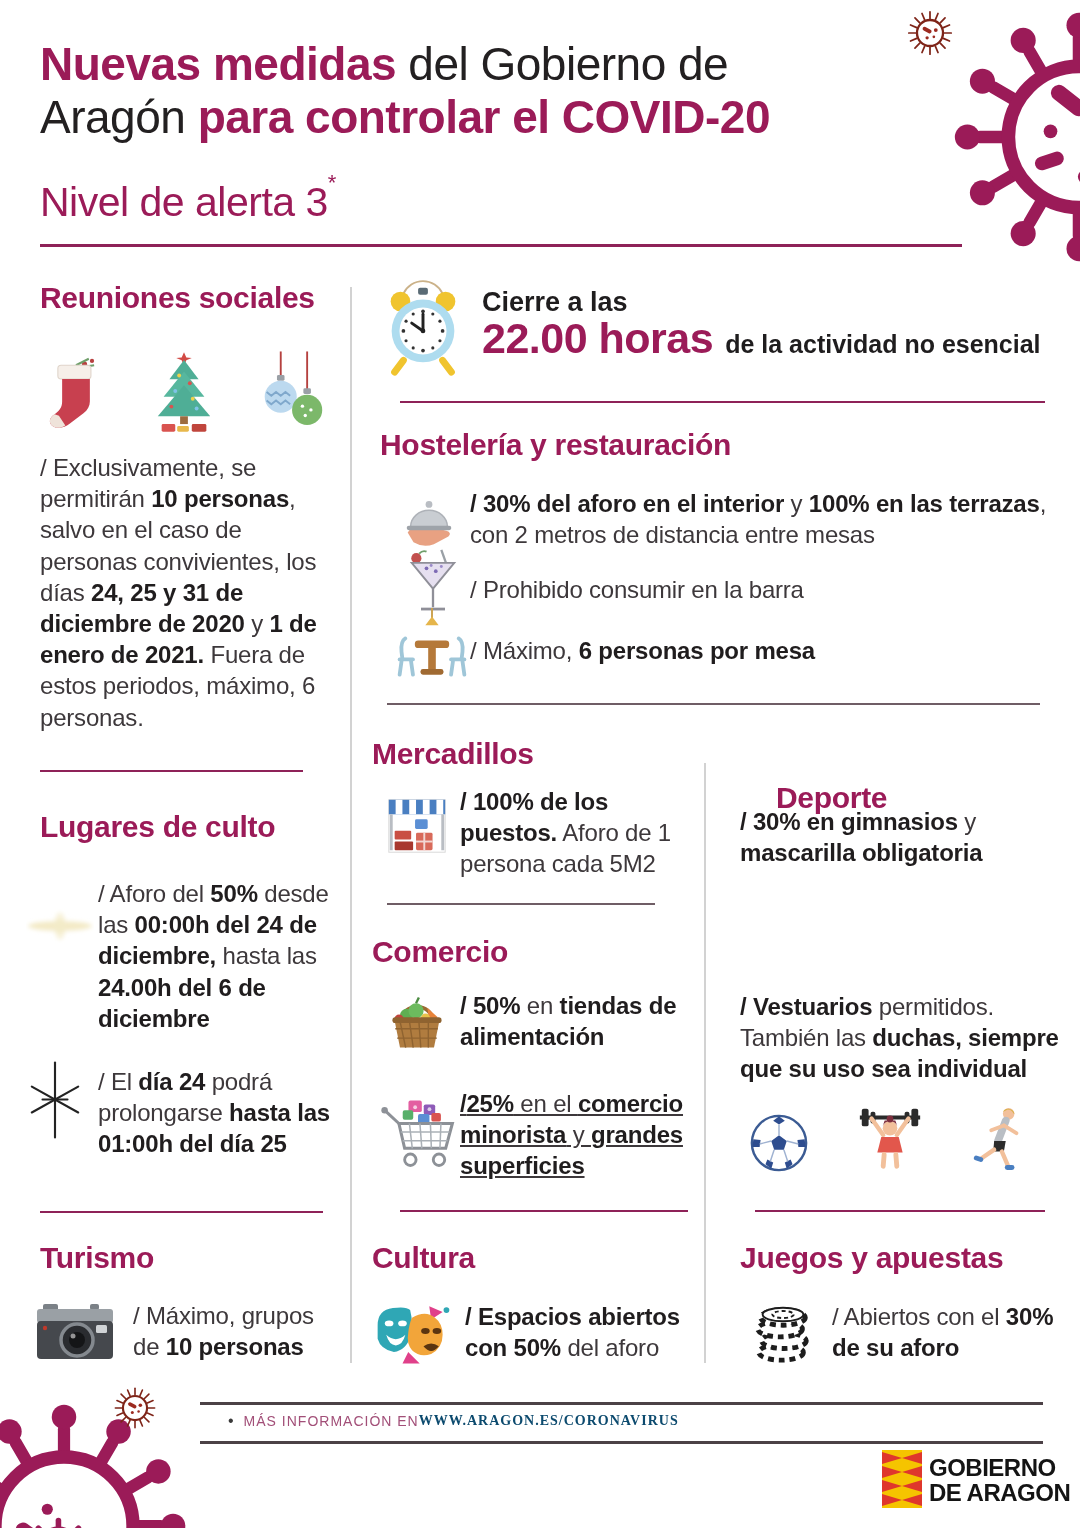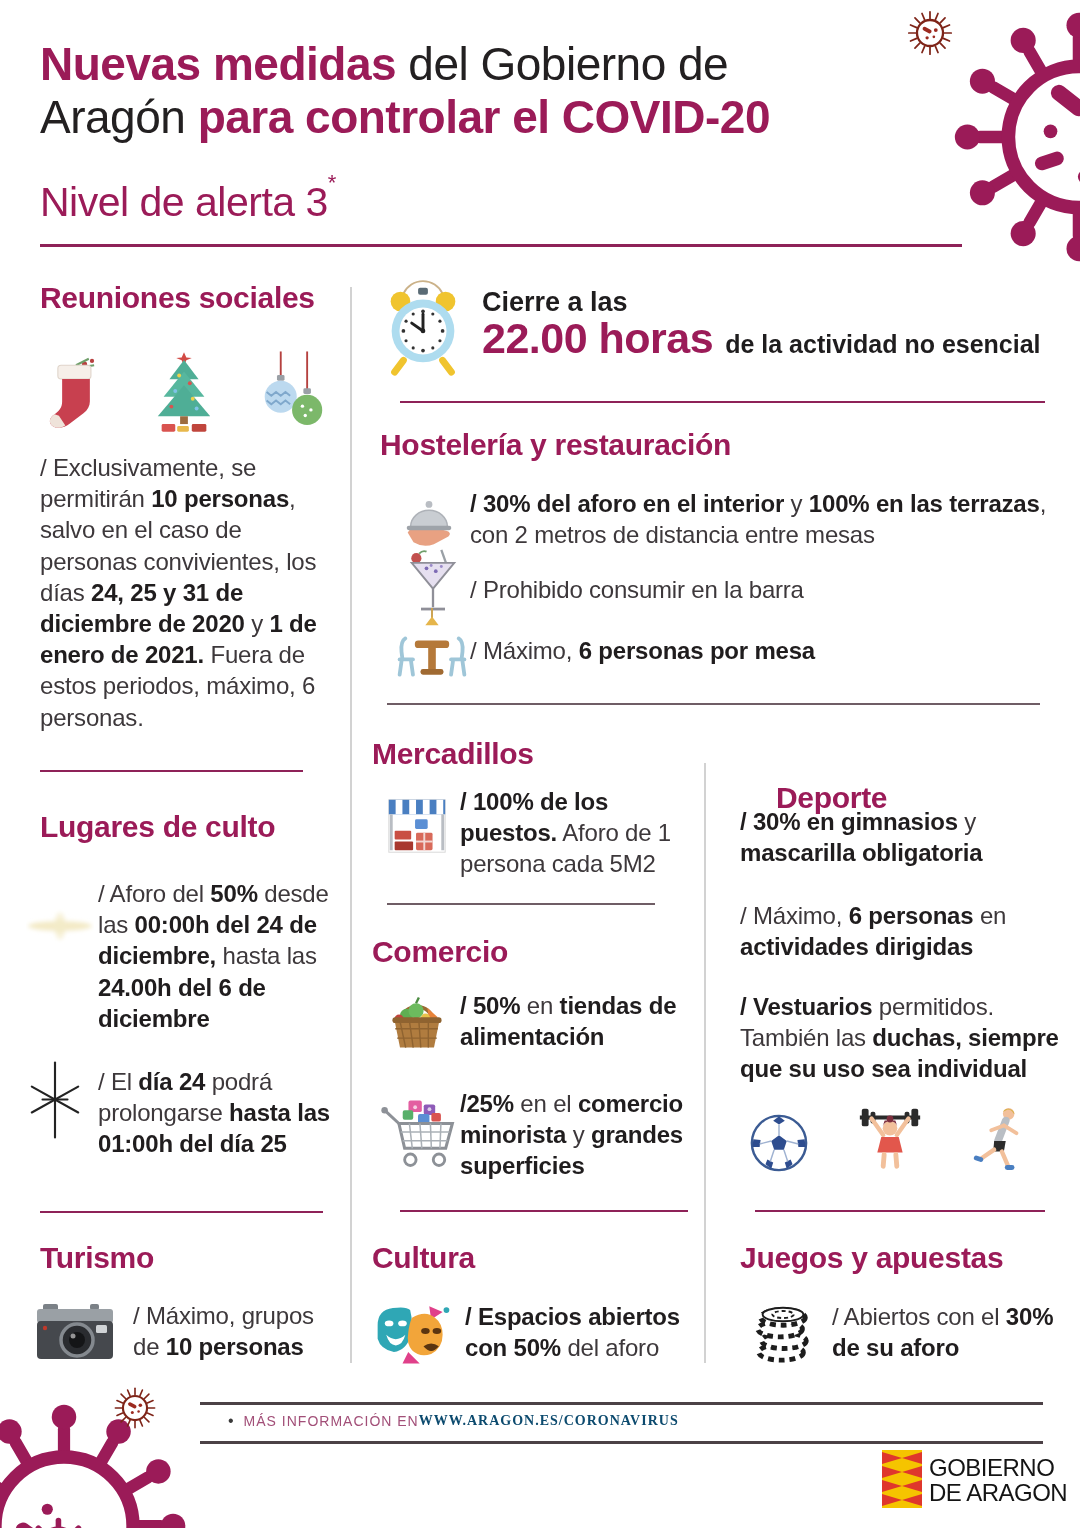--- a/index.html
+++ b/index.html
@@ -26,21 +26,21 @@
   .rule{position:absolute;background:var(--rule-m);}
   .vrule{position:absolute;background:#d2d2d2;width:2px;}
   .cierre-lead{font-size:27px;font-weight:700;color:#1f1d1e;}
   .cierre-time{font-size:43px;font-weight:700;color:var(--accent);letter-spacing:-0.5px;}
   .cierre-tail{font-size:25px;font-weight:700;color:#1f1d1e;margin-left:12px;}
   .finfo{display:flex;align-items:center;font-size:14px;letter-spacing:1px;}
   .finfo .bullet{color:#3a3a3a;font-size:16px;margin-right:9px;}
   .finfo .pre{color:#a24f78;font-weight:400;}
   .finfo .url{color:#0c4a6e;font-weight:700;font-family:Liberation Serif, serif;}
   .logo{display:flex;align-items:center;}
-  .logo-text{margin-left:7px;font-size:24px;line-height:1.04;font-weight:400;color:#141414;letter-spacing:-0.5px;}
+  .logo-text{margin-left:7px;font-size:24px;line-height:1.04;font-weight:700;color:#141414;letter-spacing:-0.5px;}
   .iconbox{position:absolute;}
   .xmasrow{display:flex;justify-content:space-between;align-items:flex-end;}
   .sportsrow{display:flex;align-items:flex-end;gap:44px;}
 </style>
 </head>
 <body>
 
 <div class="page">
 
   <div class="abs main-title" style="left:40px;top:38px;width:820px;"><span class="b a">Nuevas medidas</span><span> del Gobierno de Aragón </span><span class="b a">para controlar el COVID-20</span></div>
@@ -389,21 +389,21 @@
           <line x1="68" y1="30" x2="67" y2="56"></line>
         <line x1="26" y1="39" x2="77" y2="39"></line>
           <line x1="28" y1="48" x2="75" y2="48"></line>
       </g>
       <line x1="24" y1="30" x2="10" y2="17" stroke="#8d9197" stroke-width="3.2"></line>
       <circle cx="9" cy="16" r="3.4" fill="#8d9197"></circle>
       <circle cx="36" cy="68" r="6" fill="#fff" stroke="#8d9197" stroke-width="3"></circle>
       <circle cx="66" cy="68" r="6" fill="#fff" stroke="#8d9197" stroke-width="3"></circle>
     </svg>
   </span>
-  <div class="abs body" style="left:460px;top:1088px;width:252px;"><span class="b">/</span><span class="b">25%</span><span> en el </span><span class="b">comercio minorista</span><span> y </span><span class="b">grandes superficies</span></div>
+  <div class="abs body" style="left:460px;top:1088px;width:252px;text-decoration:underline;"><span class="b">/</span><span class="b">25%</span><span> en el </span><span class="b">comercio minorista</span><span> y </span><span class="b">grandes superficies</span></div>
 
   <div class="rule" style="left:400px;top:1210px;width:288px;height:2px;"></div>
 
   <div class="abs t-sec" style="left:372px;top:1241px;">Cultura</div>
 
   <span class="iconbox" style="left:370px;top:1296px;">
     <svg width="86" height="72" viewBox="0 0 90 74">
       <polygon points="62,10 76,16 64,24" fill="#e0408a"></polygon>
       <path d="M8 30 q0 -16 16 -18 q14 -2 18 2 q4 16 0 28 q-4 14 -17 16 q-14 -3 -17 -14 z" fill="#2fa7b5"></path>
       <ellipse cx="20" cy="28" rx="4.5" ry="3" fill="#fff"></ellipse>
@@ -415,21 +415,20 @@
       <path d="M56 52 q8 -6 16 0 q-4 5 -8 5 q-4 0 -8 -5z" fill="#5a3410"></path>
       <polygon points="40,58 52,70 34,70" fill="#e0408a"></polygon>
       <circle cx="80" cy="14" r="3" fill="#2fa7b5"></circle>
     </svg>
   </span>
   <div class="abs body" style="left:465px;top:1301px;width:248px;"><span class="b">/ </span><span class="b">Espacios abiertos con 50%</span><span> del aforo</span></div>
 
   <div class="abs t-sec" style="left:776px;top:737px;margin-top:44px;">Deporte</div>
 
   <div class="abs body" style="left:740px;top:806px;width:318px;"><span class="b">/ </span><span class="b">30% en gimnasios</span><span> y </span><span class="b">mascarilla obligatoria</span></div>
-  <div class="abs body" style="left:740px;top:900px;width:318px;"><span>/ Máximo, </span><span class="b">6 personas</span><span> en </span><span class="b">actividades dirigidas</span></div>
   <div class="abs body" style="left:740px;top:991px;width:322px;"><span class="b">/ </span><span class="b">Vestuarios</span><span> permitidos. También las </span><span class="b">duchas, siempre que su uso sea individual</span></div>
 
   <div class="abs sportsrow" style="left:748px;top:1102px;">
     <span>
       <svg width="62" height="62" viewBox="0 0 64 64">
         <circle cx="32" cy="32" r="28" fill="#fff" stroke="#3b5b93" stroke-width="2.5"></circle>
         <polygon points="32,24 40,30 37,39 27,39 24,30" fill="#2e4d8f"></polygon>
         <g fill="#2e4d8f">
           <polygon points="32,4.5 38,9 32,13 26,9"></polygon>
           <polygon points="58.5,28 59.5,36 52,36 51,29"></polygon>

